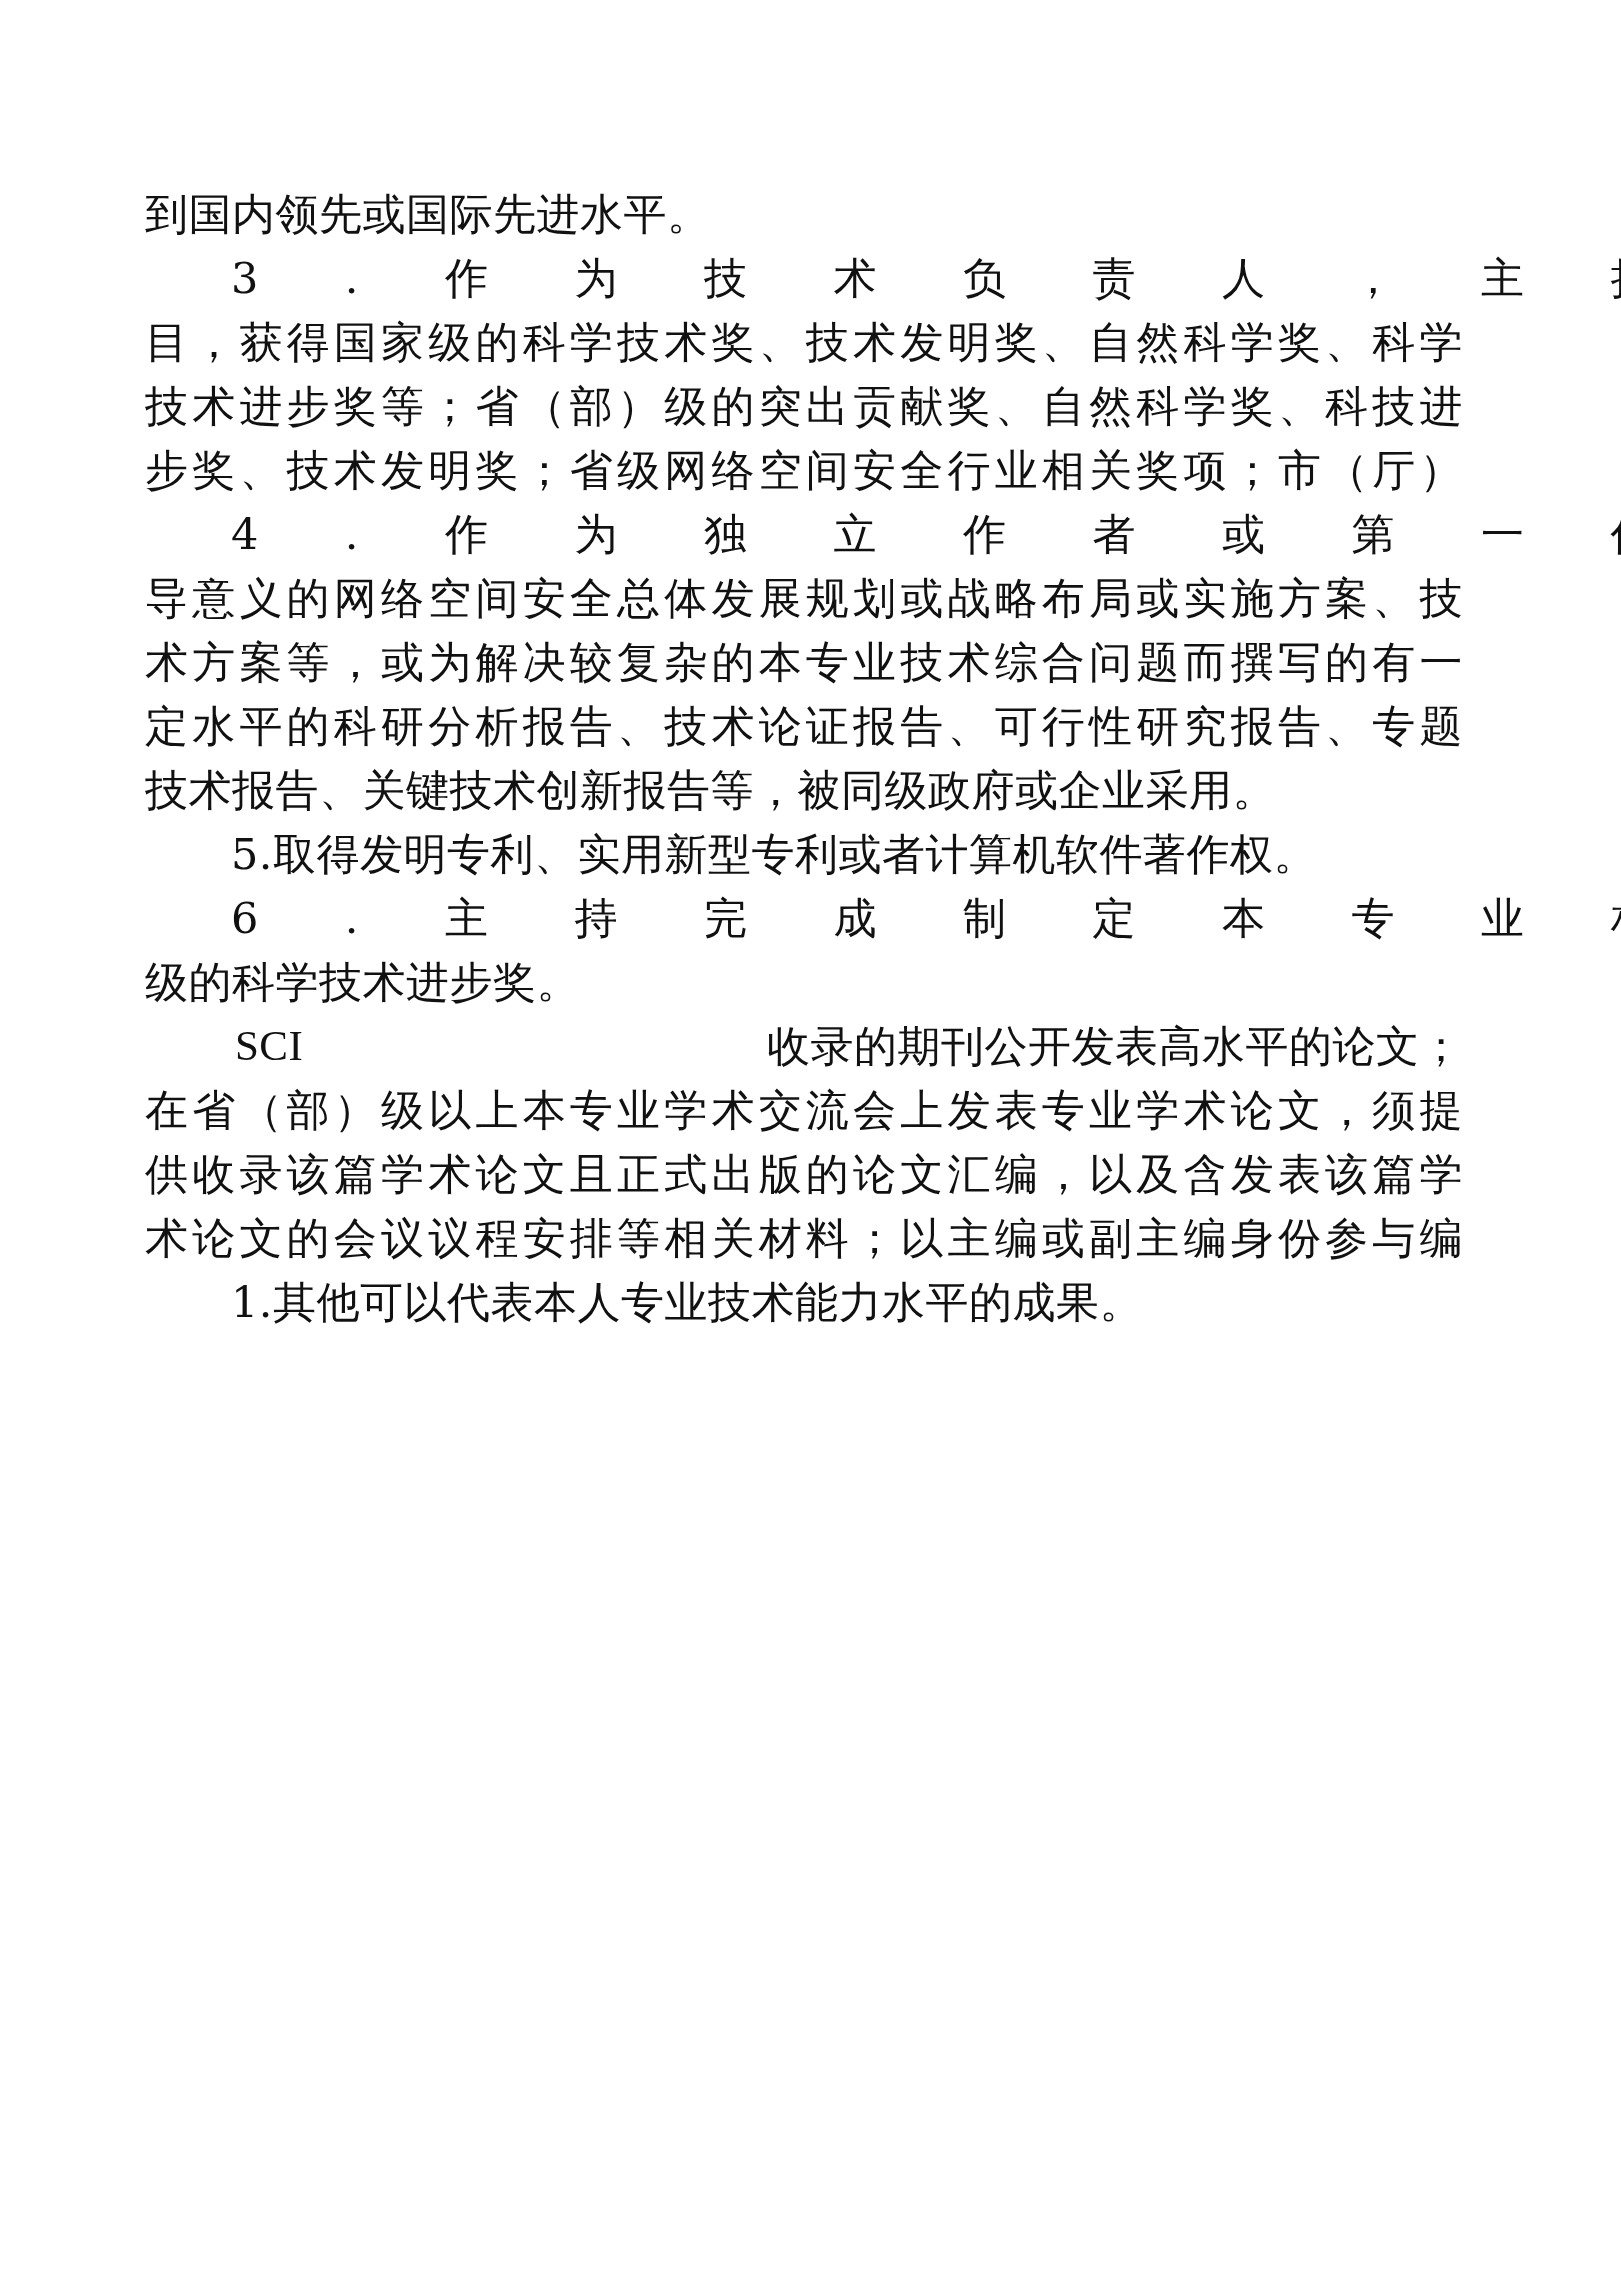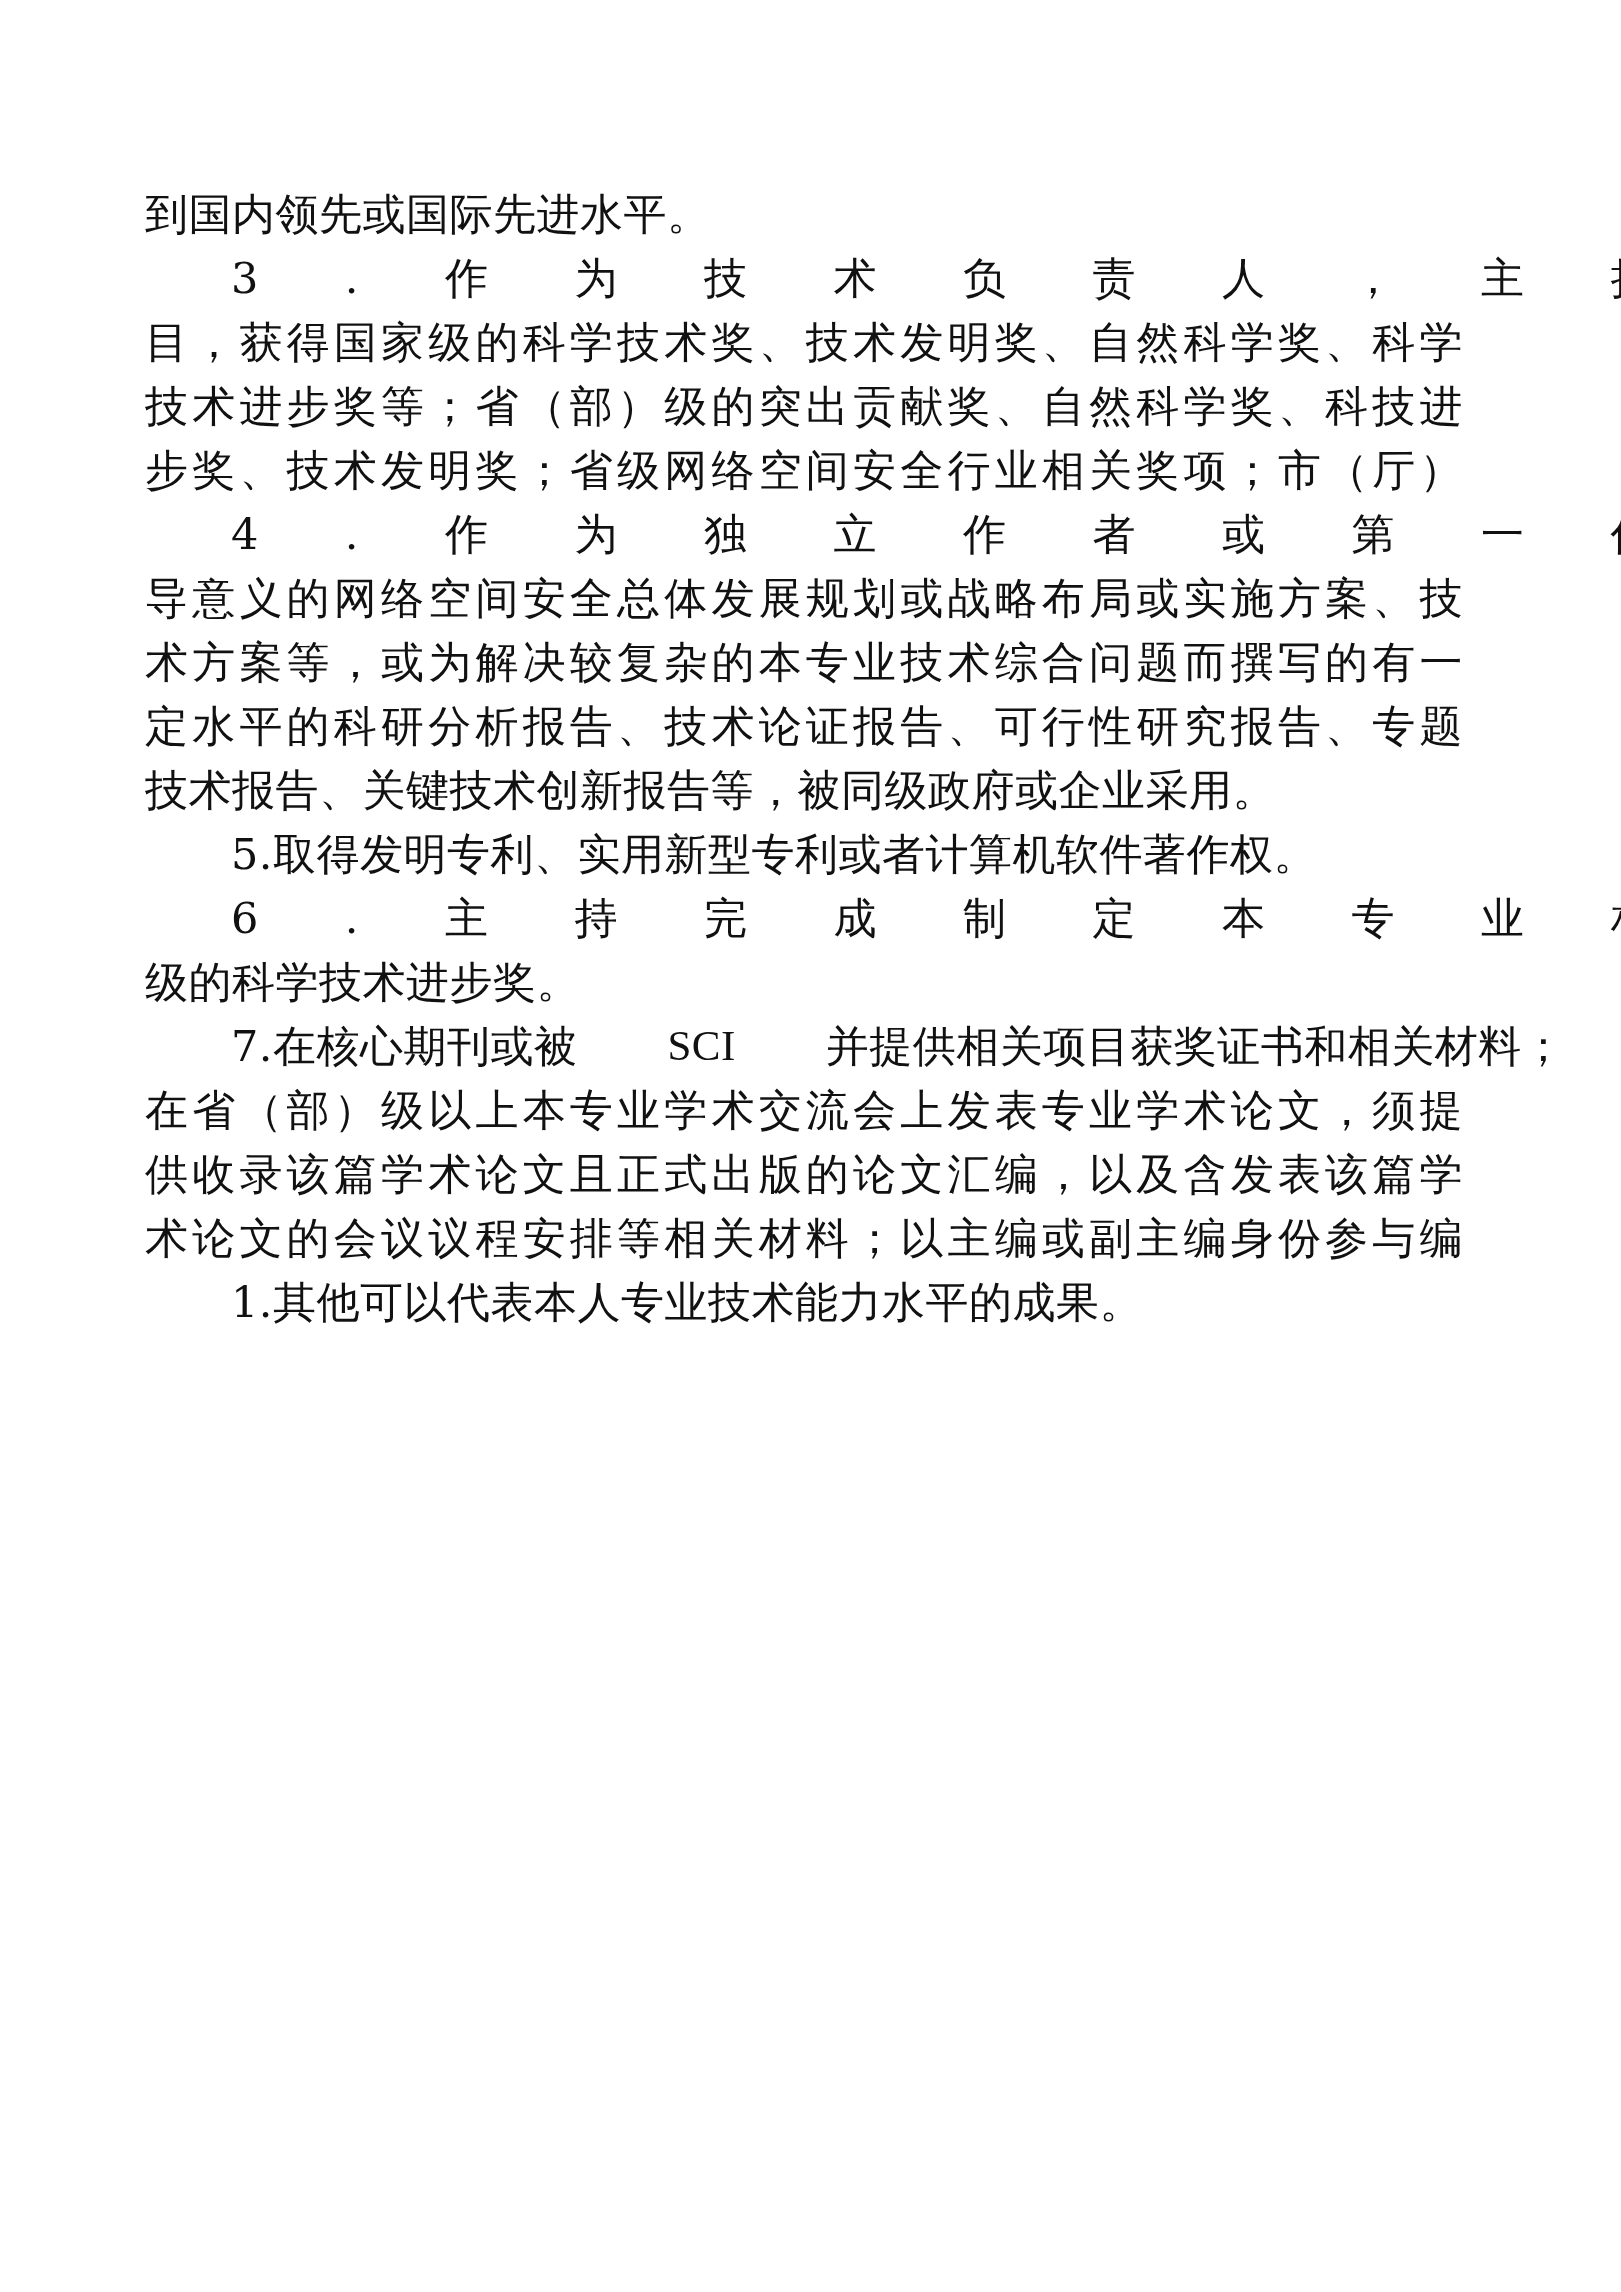--- a/index.html
+++ b/index.html
@@ -323,23 +323,22 @@
           <b style="font-weight: 400;">本</b>
           <b style="font-weight: 400;">专</b>
           <b style="font-weight: 400;">业</b>
           <b style="font-weight: 400;">相</b>
         </span>
       <span class="last-line">级的科学技术进步奖。</span>
     </p>
 
     <p class="para">
       <span class="just-line" style="text-indent:86px">
-          <b>7.在核心期刊或被</b>
           <b class="latin">SCI</b>
-          <b>并提供相关项目获奖证书和相关材料；</b>
+          <b>收录的期刊公开发表高水平的论文；</b>
         </span>
       <span class="just-line">
           <b style="font-weight: 400;">在</b>
           <b style="font-weight: 400;">省</b>
           <b style="font-weight: 400;">（</b>
           <b style="font-weight: 400;">部</b>
           <b style="font-weight: 400;">）</b>
           <b style="font-weight: 400;">级</b>
           <b style="font-weight: 400;">以</b>
           <b style="font-weight: 400;">上</b>

